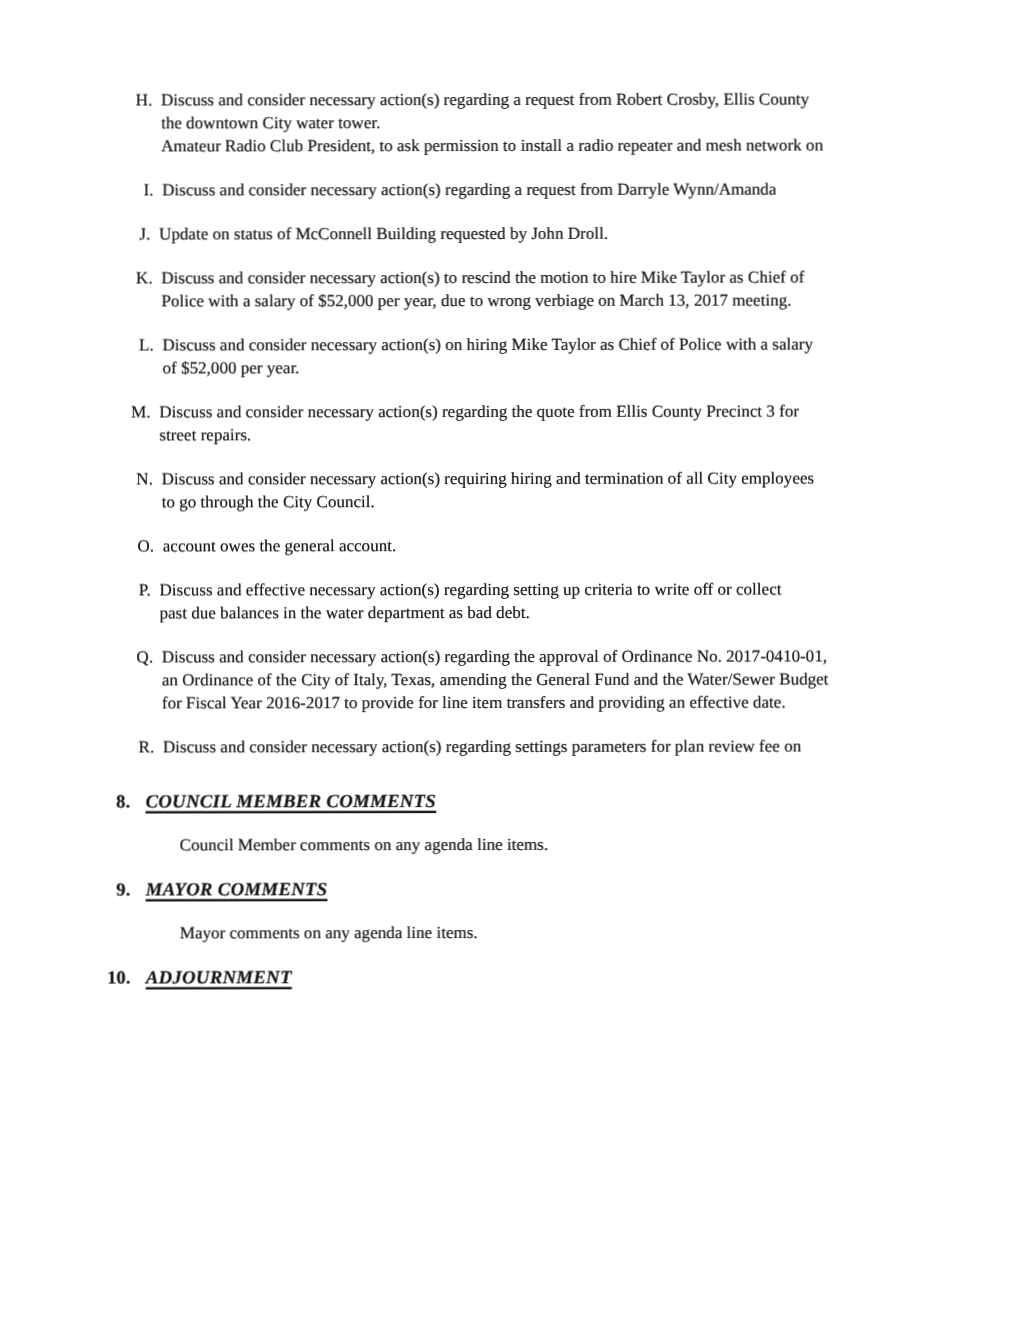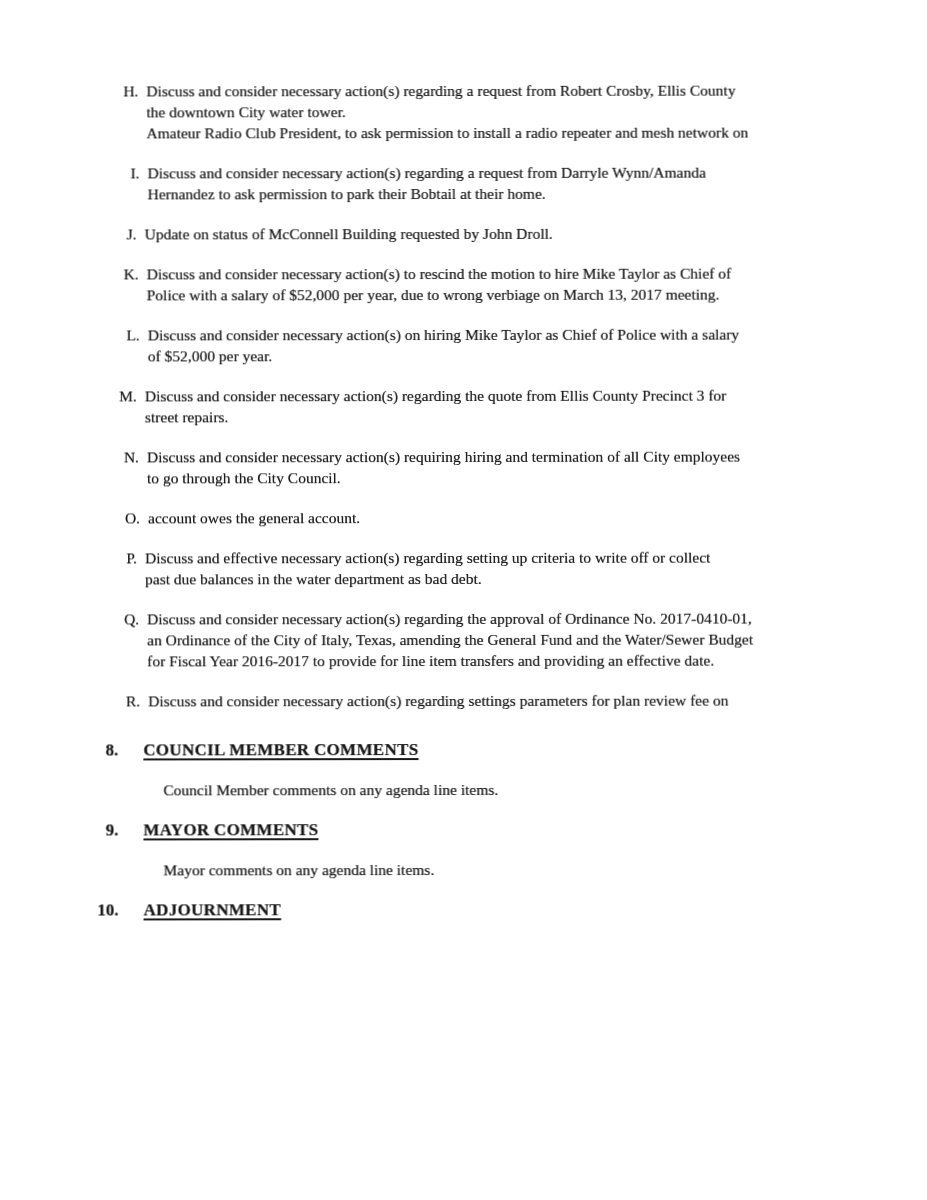--- a/index.html
+++ b/index.html
@@ -59,25 +59,26 @@
     font-weight: bold;
     line-height: 21px;
     margin-bottom: 19px;
     text-shadow: 0 0 0.5px rgba(20,20,20,0.65);
   }
   .section-number {
     flex: 0 0 38px;
     text-align: right;
   }
   .section-heading {
-    margin-left: 25px;
+    margin-left: 14px;
     letter-spacing: 0.3px;
     text-decoration: underline;
     text-decoration-thickness: 1.5px;
     text-underline-offset: 3px;
+    font-style: italic;
   }
   .section-body {
     margin-left: 83px;
     font-size: 15.5px;
     line-height: 21px;
     margin-bottom: 19px;
     white-space: nowrap;
     text-shadow: 0 0 0.4px rgba(20,20,20,0.6);
   }
 </style>
@@ -92,21 +93,20 @@
           <div class="item-lines">
             <div class="line">Discuss and consider necessary action(s) regarding a request from Robert Crosby, Ellis County</div>
             <div class="line">the downtown City water tower.</div>
             <div class="line">Amateur Radio Club President, to ask permission to install a radio repeater and mesh network on</div>
           </div>
         </div>
         <div class="item">
           <span class="item-label">I.</span>
           <div class="item-lines">
             <div class="line">Discuss and consider necessary action(s) regarding a request from Darryle Wynn/Amanda</div>
-            <div class="line">Hernandez to ask permission to park their Bobtail at their home.</div>
           </div>
         </div>
         <div class="item">
           <span class="item-label">J.</span>
           <div class="item-lines">
             <div class="line">Update on status of McConnell Building requested by John Droll.</div>
           </div>
         </div>
         <div class="item">
           <span class="item-label">K.</span>

